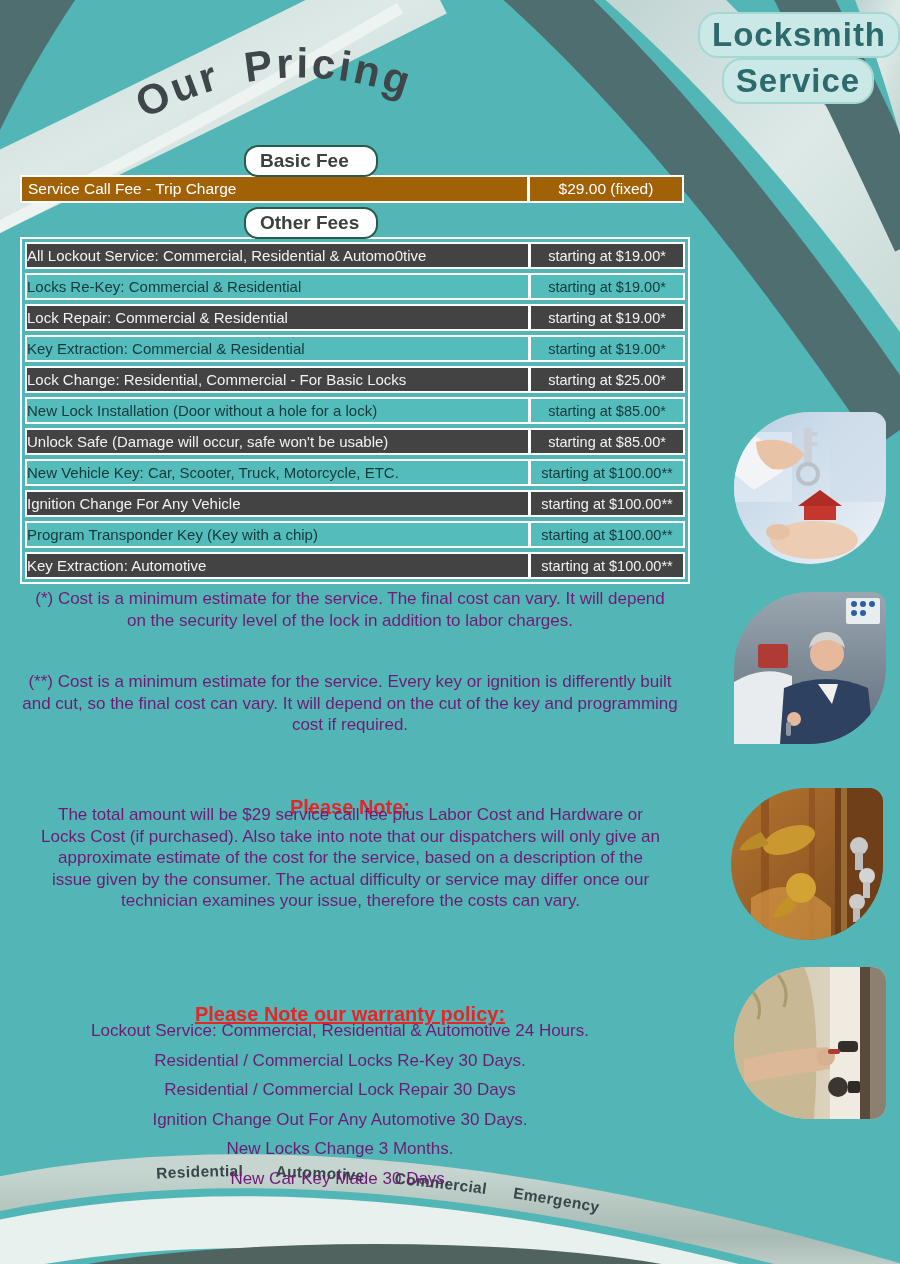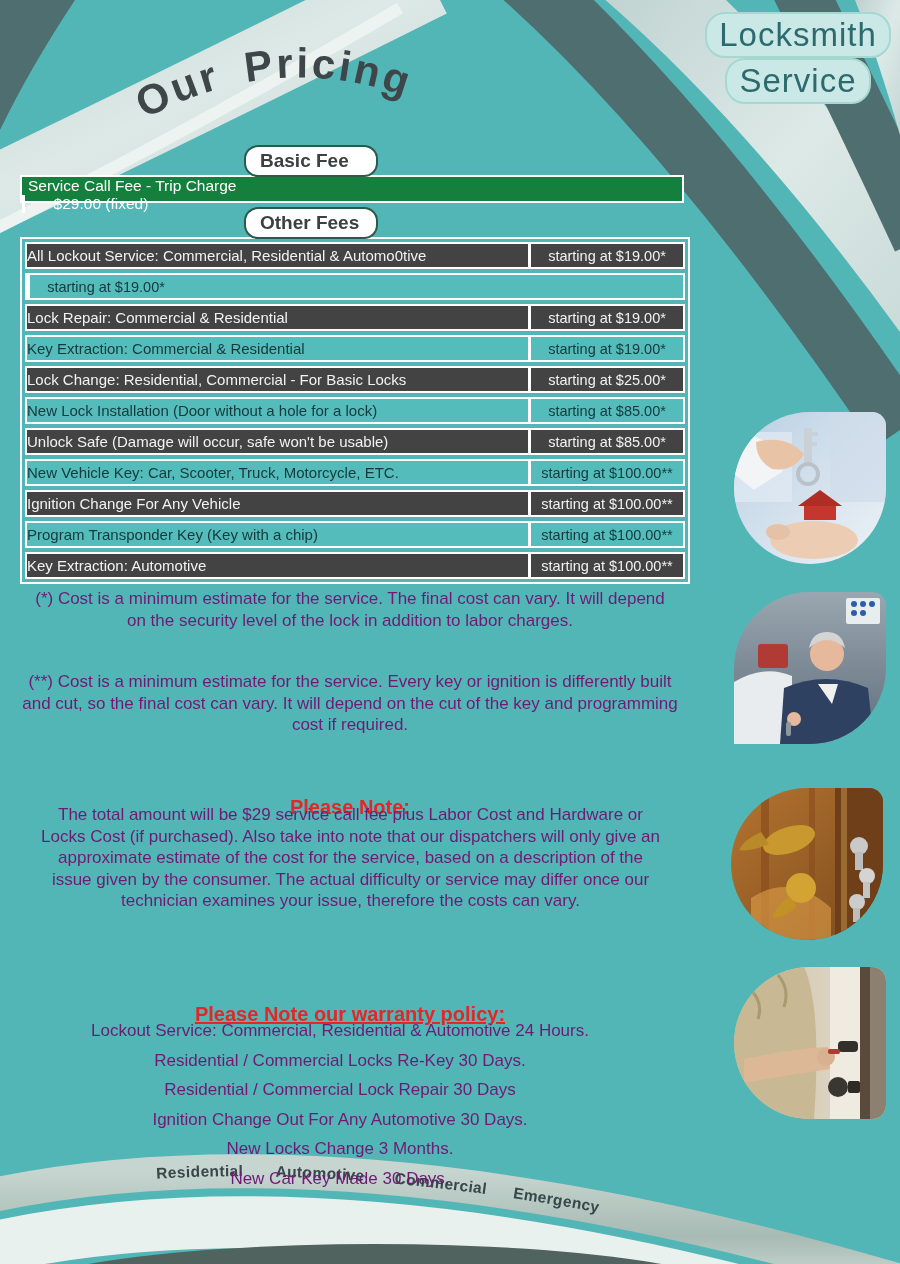--- a/index.html
+++ b/index.html
@@ -7,40 +7,40 @@
     position:relative;width:900px;height:1264px;overflow:hidden;
     background:#52b6b6;
     font-family:"Liberation Sans", sans-serif;
   }
   .bg-art{position:absolute;left:0;top:0;width:900px;height:1264px;}
 
   
   .brand{position:absolute;left:698px;top:12px;width:200px;text-align:center;z-index:5;}
   .brand-line{
     display:inline-block;background:#c9e8e6;color:#2c6a6e;
-    font-weight:normal;font-size:33px;line-height:1.15;
+    font-weight:bold;font-size:33px;line-height:1.15;
     padding:2px 12px;border-radius:20px;border:2px solid #a6d8d3;
     letter-spacing:1px;
   }
 
   
   .pill{
     position:absolute;box-sizing:border-box;height:32px;
     background:#ffffff;border:2px solid #2b5a4b;border-radius:14px;
     display:flex;align-items:center;padding:8px 14px;
     font-weight:bold;font-size:19px;color:#3a4140;z-index:4;
   }
   .pill-basic{left:244px;top:145px;min-width:134px;}
   .pill-other{left:244px;top:207px;min-width:134px;}
 
   
   .basic-row{
     position:absolute;left:20px;top:175px;width:664px;height:28px;
-    box-sizing:border-box;background:#15803d;border:2px solid #ffffff;
-    display:flex;align-items:stretch;color:#ffffff;font-size:15.5px;z-index:3;flex-direction:column;
+    box-sizing:border-box;background:#a16207;border:2px solid #ffffff;
+    display:flex;align-items:stretch;color:#ffffff;font-size:15.5px;z-index:3;
   }
   .basic-row .svc{flex:1;display:flex;align-items:center;padding-left:6px;}
   .basic-row .prc{width:152px;border-left:3px solid #ffffff;display:flex;align-items:center;justify-content:center;}
 
   
   .fees-table{
     position:absolute;left:20px;top:237px;width:670px;box-sizing:border-box;
     border:2px solid #ffffff;padding:3px;z-index:3;
   }
   .frow{
@@ -141,20 +141,21 @@
 
   <div class="pill pill-other">
     <span>Other Fees</span>
   </div>
   <div class="fees-table">
     <div class="frow">
       <div class="svc">All Lockout Service: Commercial, Residential &amp; Automo0tive</div>
       <div class="prc">starting at $19.00*</div>
     </div>
     <div class="frow">
+      <div class="svc">Locks Re-Key: Commercial &amp; Residential</div>
       <div class="prc">starting at $19.00*</div>
     </div>
     <div class="frow">
       <div class="svc">Lock Repair: Commercial &amp; Residential</div>
       <div class="prc">starting at $19.00*</div>
     </div>
     <div class="frow">
       <div class="svc">Key Extraction: Commercial &amp; Residential</div>
       <div class="prc">starting at $19.00*</div>
     </div>

